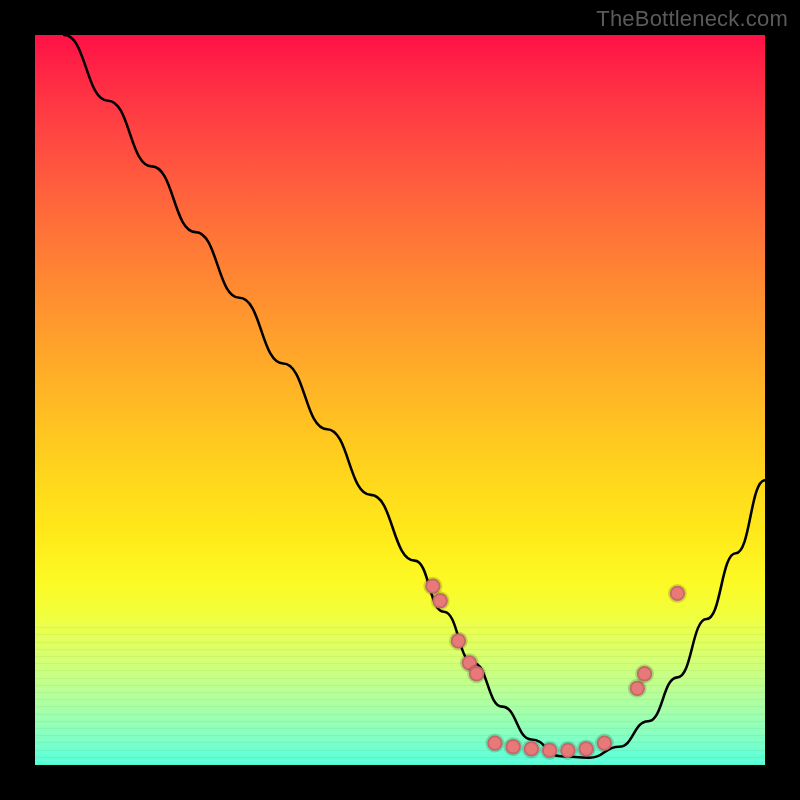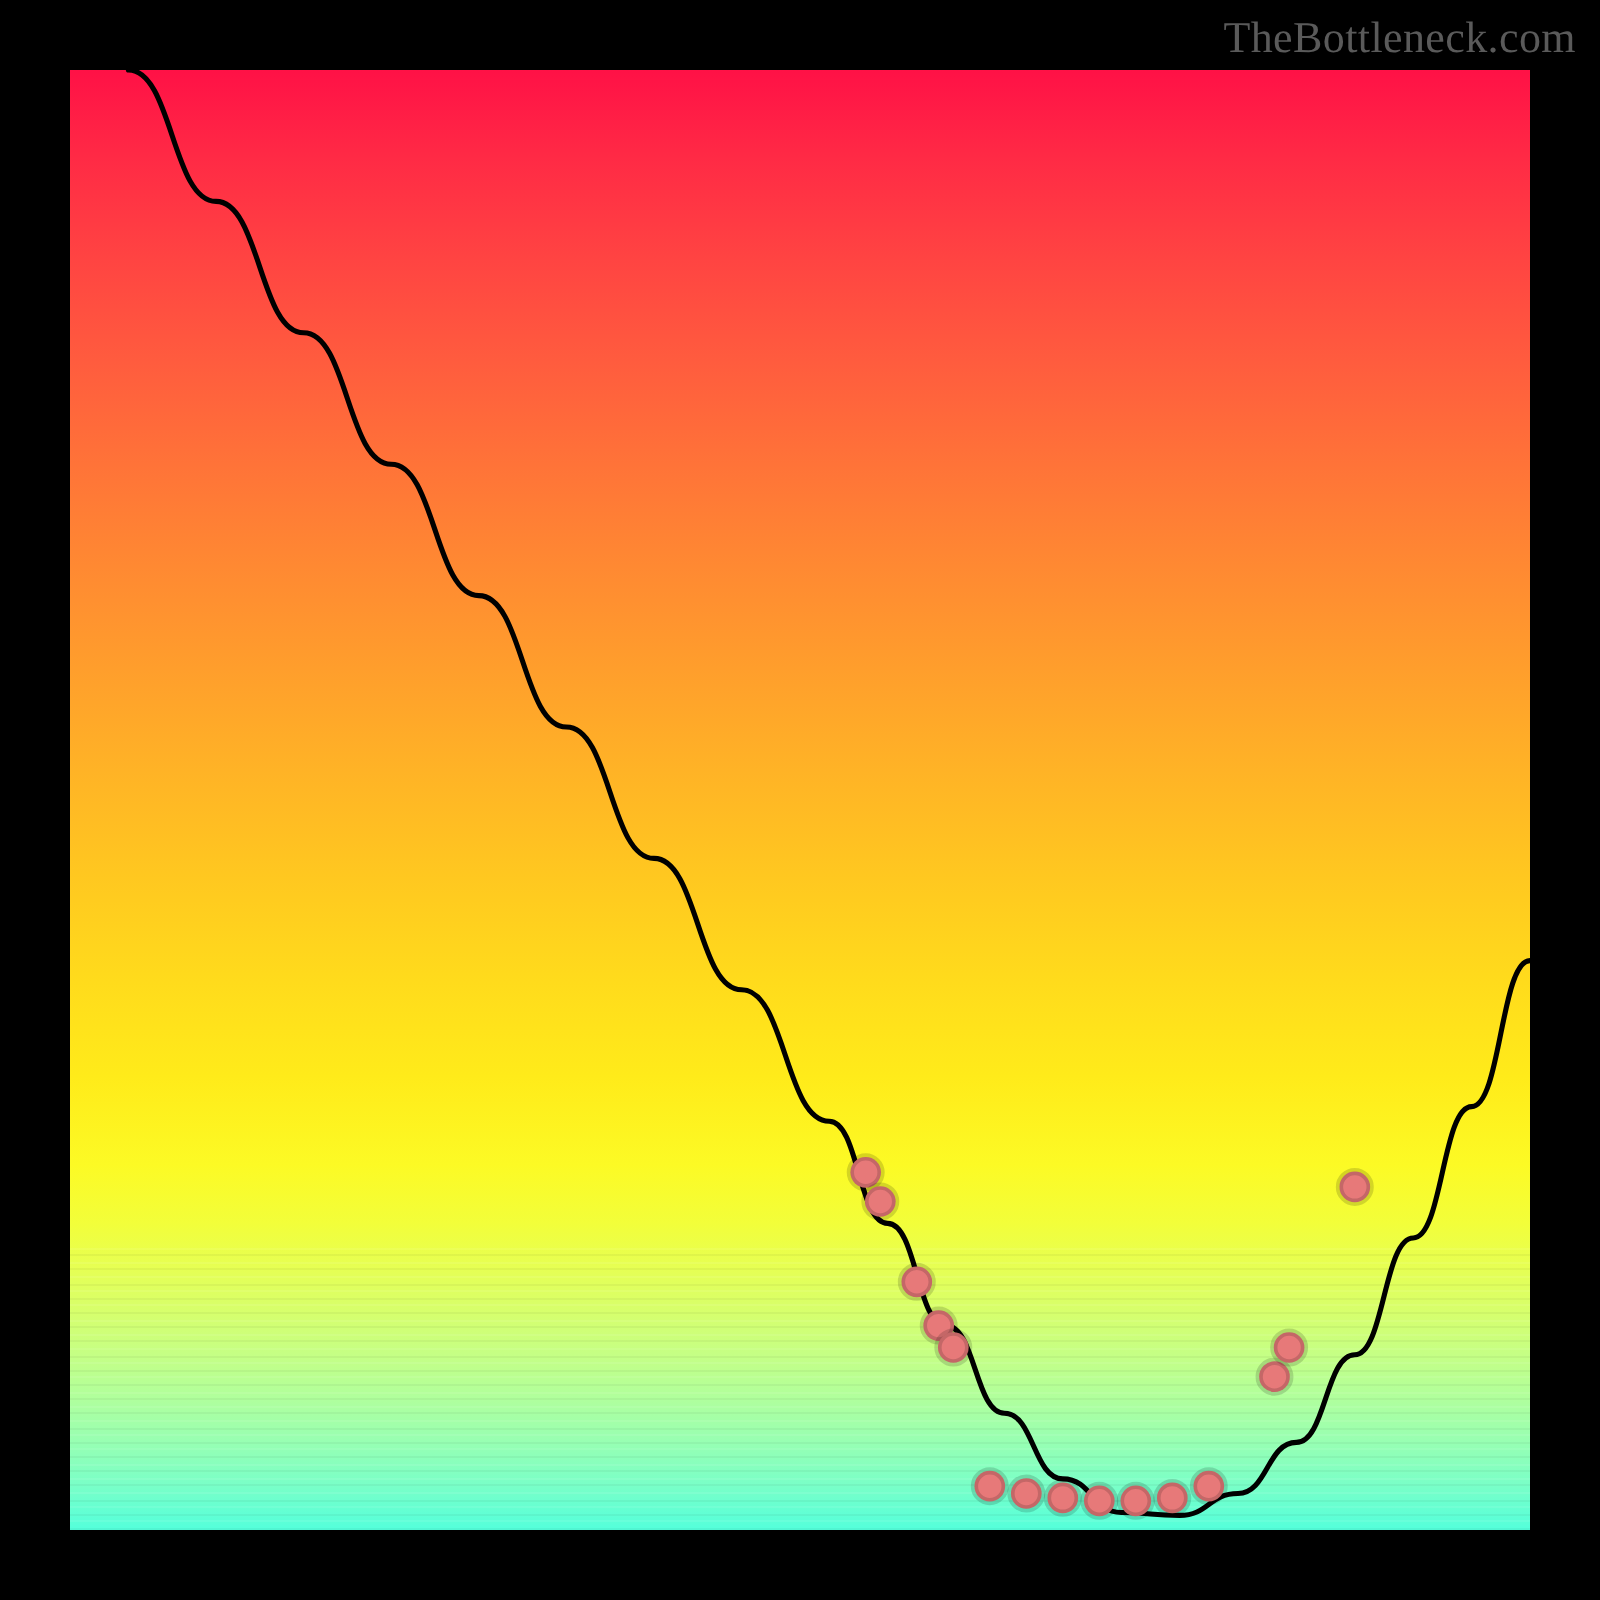--- a/index.html
+++ b/index.html
@@ -7,21 +7,21 @@
   .frame {
     position: relative;
     width: 800px;
     height: 800px;
     background: #000;
   }
   .watermark {
     position: absolute;
     top: 6px;
     right: 12px;
-    font-family: Liberation Serif, serif;
+    font-family: Liberation Sans, sans-serif;
     font-size: 22px;
     color: #5a5a5a;
     font-weight: 500;
     letter-spacing: 0.2px;
     z-index: 10;
   }
   .plot {
     position: absolute;
     left: 35px;
     top: 35px;

